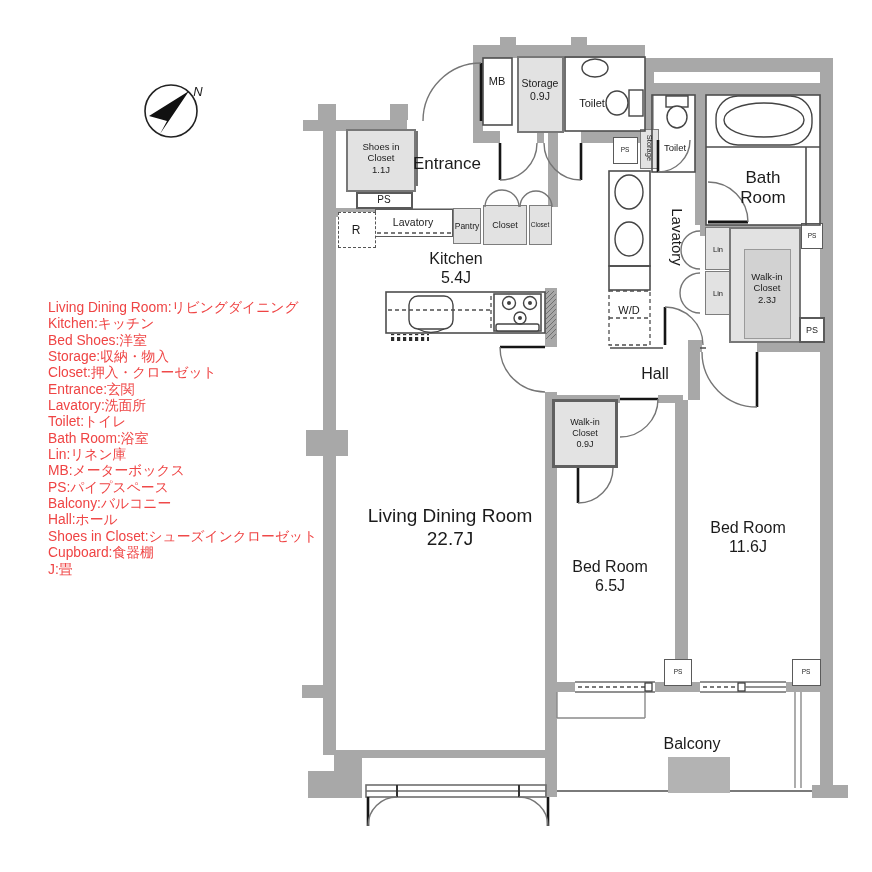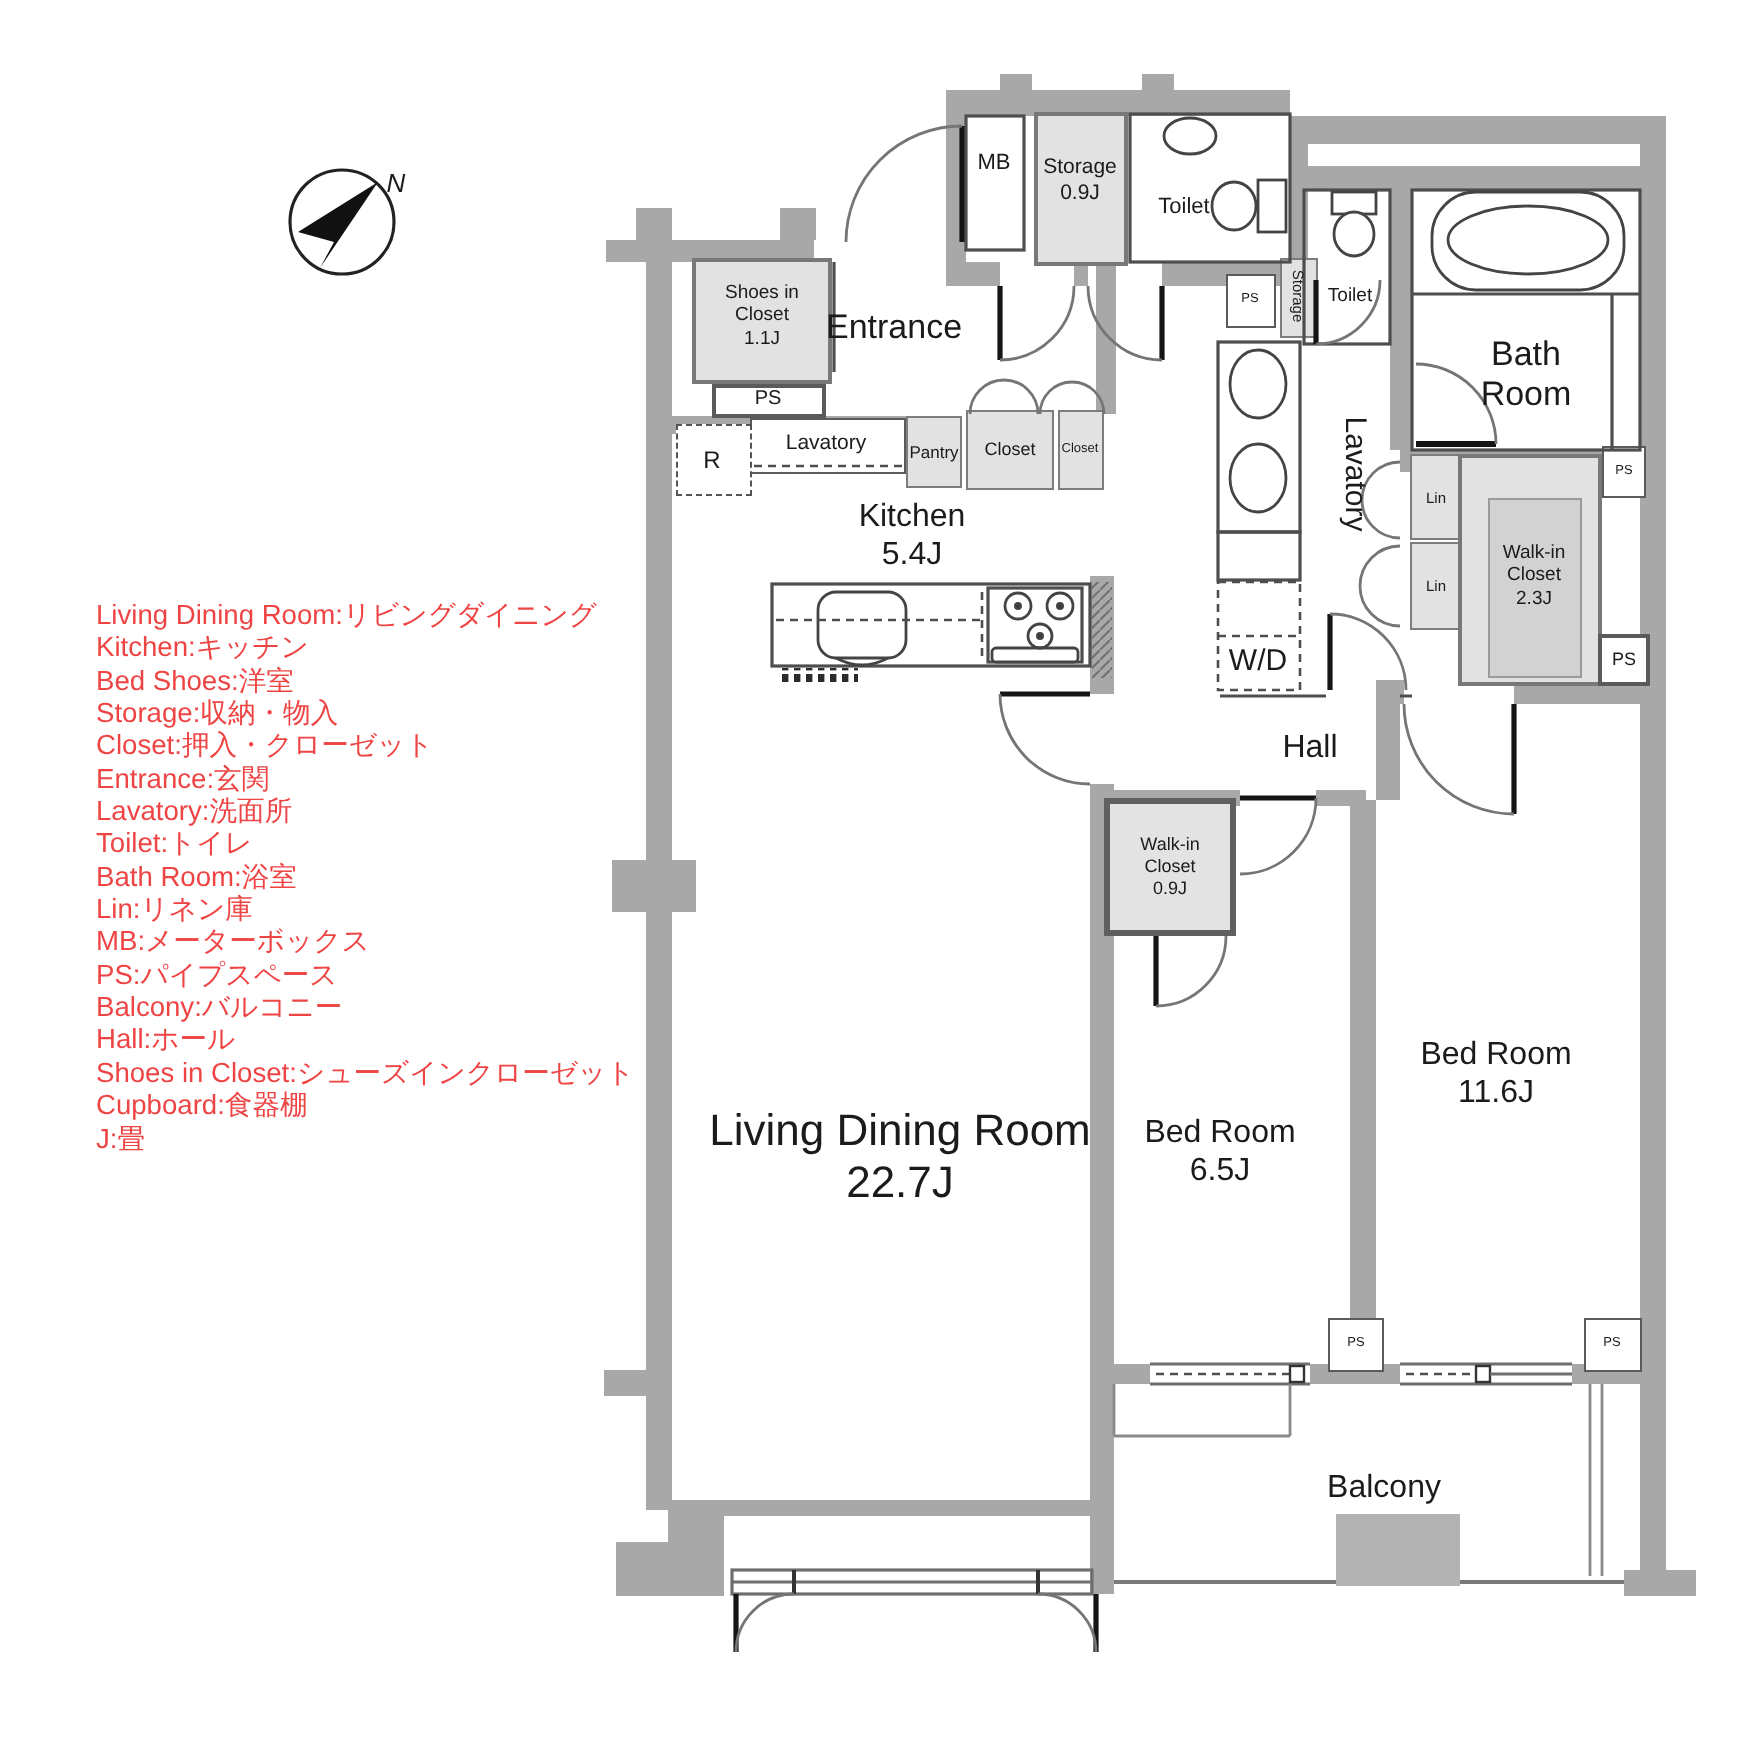--- a/index.html
+++ b/index.html
@@ -245,40 +245,40 @@
   <div class="lb" style="left:718px;top:293px;font-size:7.5px">Lin</div>
 
   <div class="lb" style="left:767px;top:288px;font-size:9.5px;width:52px">
     <div class="wrap">Walk-in Closet</div>
     <div>2.3J</div>
   </div>
 
   <div class="lb" style="left:812px;top:236px;font-size:6.5px">PS</div>
   <div class="lb" style="left:812px;top:330px;font-size:9px">PS</div>
 
-  <div class="lb" style="left:629px;top:331px;font-size:15px">W/D</div>
+  <div class="lb" style="left:629px;top:311px;font-size:11px">W/D</div>
   <div class="lb" style="left:655px;top:374px;font-size:16px">Hall</div>
 
   <div class="lb" style="left:356px;top:230px;font-size:12px">R</div>
   <div class="lb" style="left:413px;top:222px;font-size:10.5px">Lavatory</div>
   <div class="lb" style="left:467px;top:226px;font-size:8.5px">Pantry</div>
   <div class="lb" style="left:505px;top:225px;font-size:9px">Closet</div>
   <div class="lb" style="left:540px;top:225px;font-size:6.5px">Closet</div>
 
   <div class="lb" style="left:456px;top:268px;font-size:16px">
     <div>Kitchen</div>
     <div>5.4J</div>
   </div>
 
   <div class="lb" style="left:585px;top:433px;font-size:9px;width:48px">
     <div class="wrap">Walk-in Closet</div>
     <div>0.9J</div>
   </div>
 
-  <div class="lb" style="left:450px;top:579px;font-size:22px">
+  <div class="lb" style="left:450px;top:528px;font-size:19px">
     <div>Living Dining Room</div>
     <div>22.7J</div>
   </div>
 
   <div class="lb" style="left:610px;top:576px;font-size:16px">
     <div>Bed Room</div>
     <div>6.5J</div>
   </div>
 
   <div class="lb" style="left:748px;top:537px;font-size:16px">

